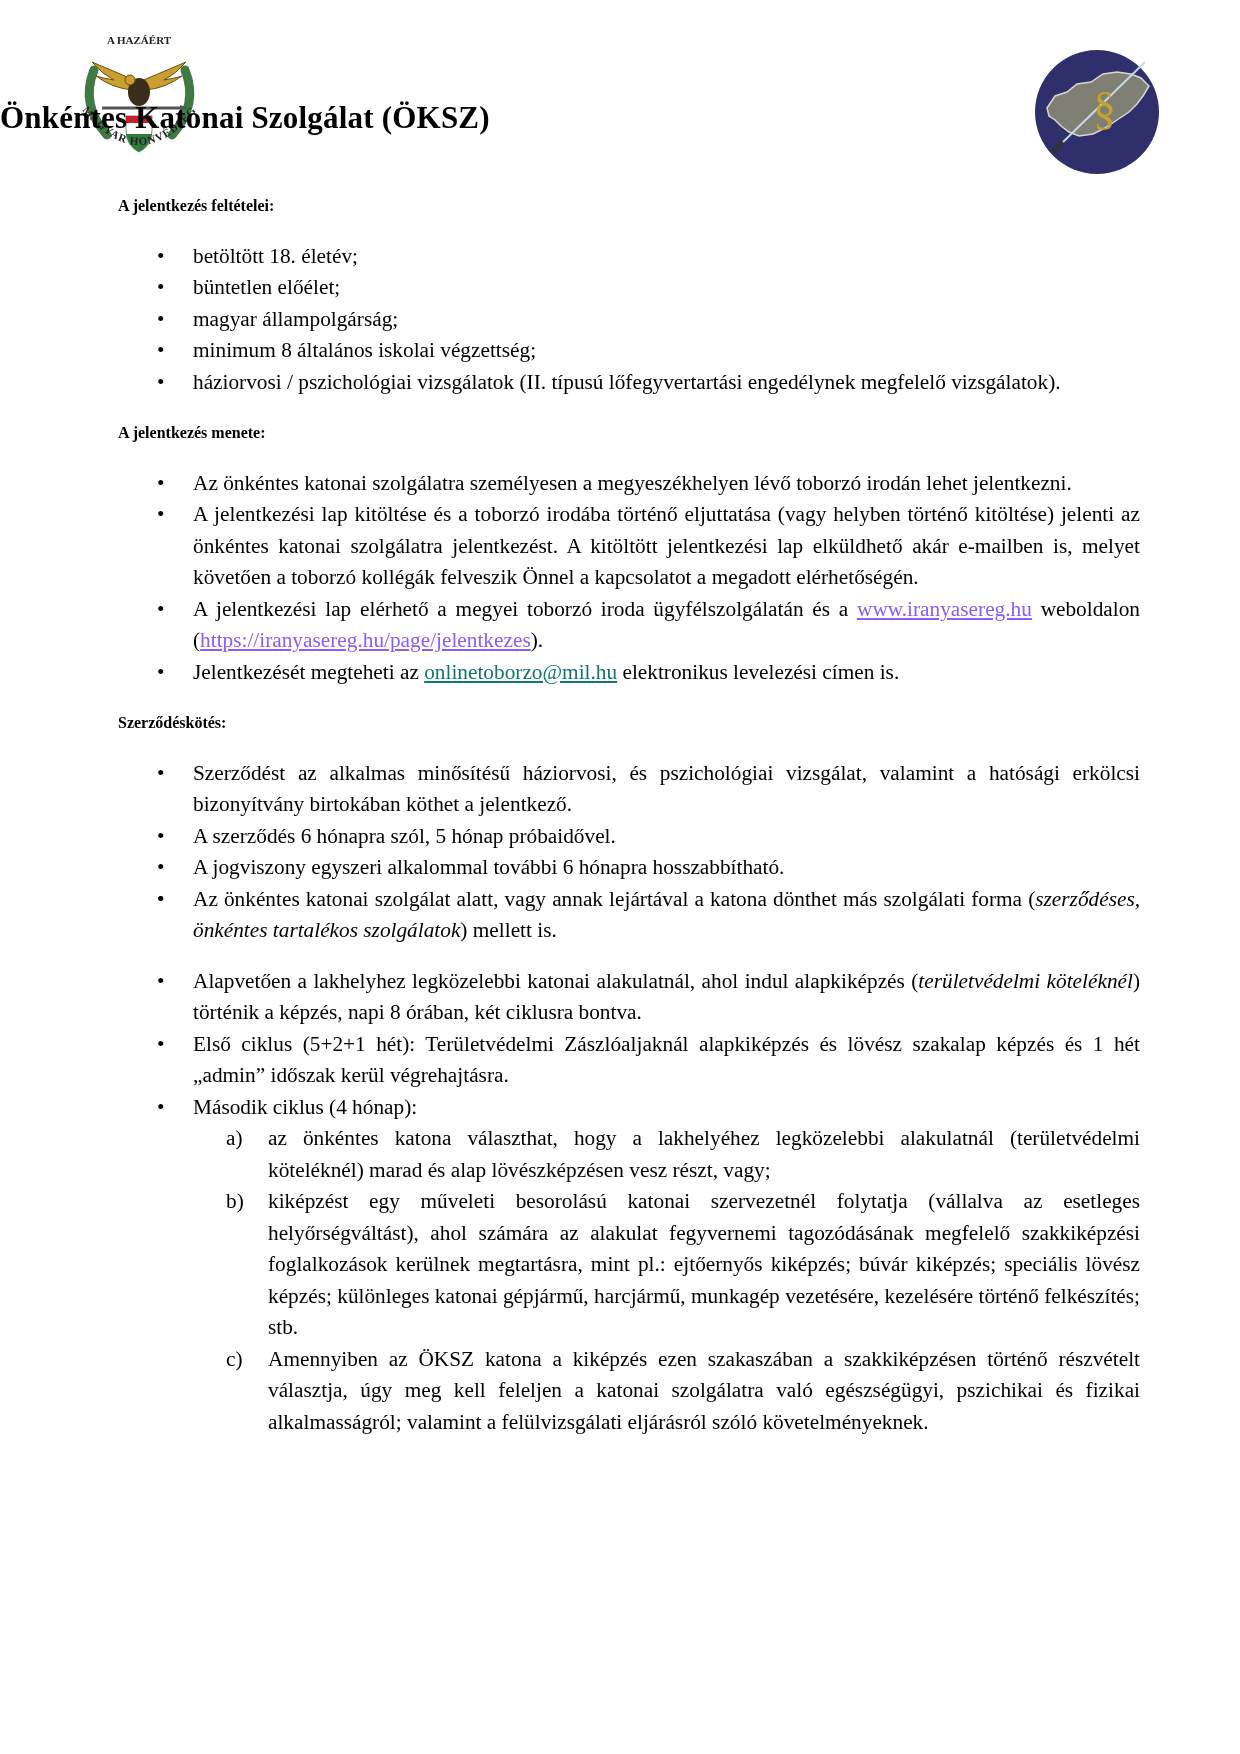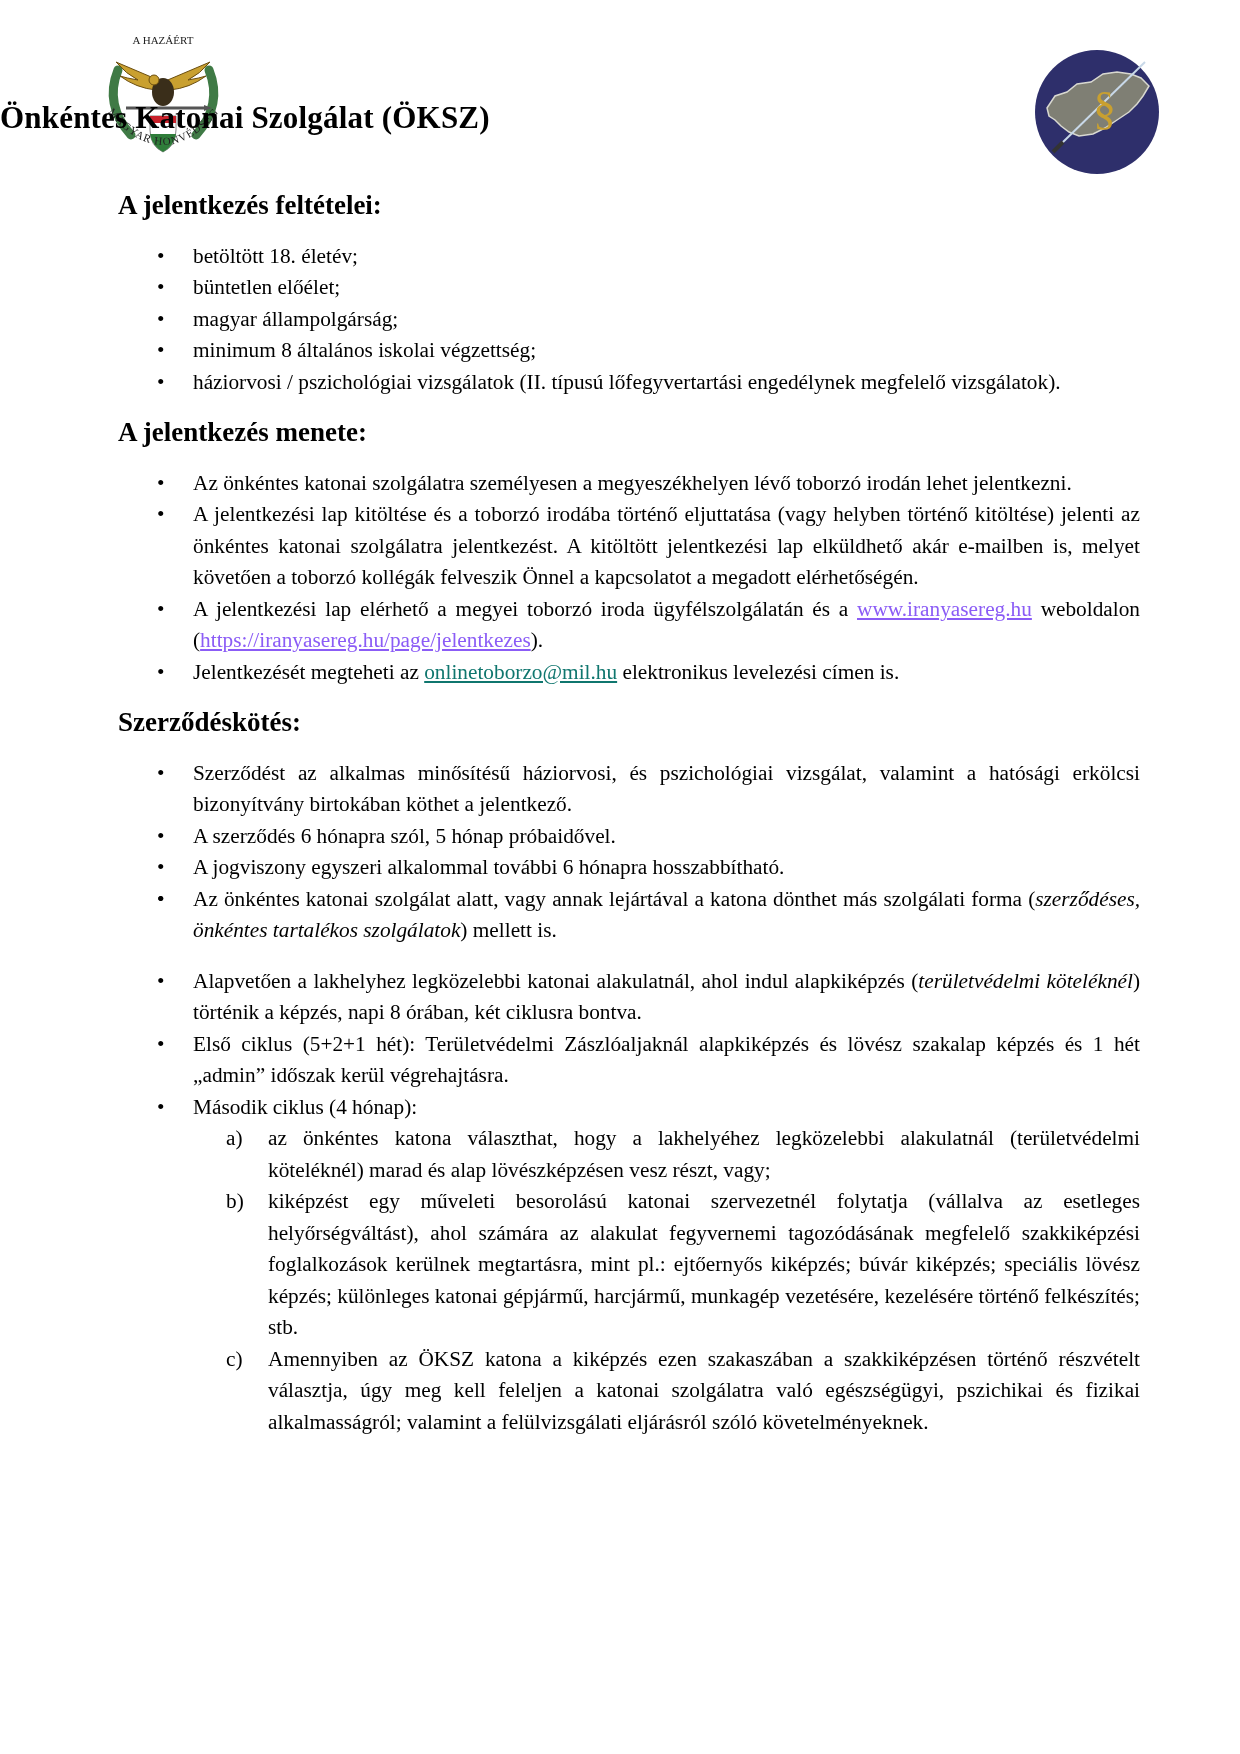--- a/index.html
+++ b/index.html
@@ -1,24 +1,24 @@
 <!DOCTYPE html>
 <html><head>
 <meta charset="utf-8">
 <style>
   html, body { margin: 0; padding: 0; background: #ffffff; }
   body { width: 1240px; height: 1754px; position: relative; overflow: hidden;
          font-family: "Liberation Serif", "DejaVu Serif", serif; color: #000; }
-  .logo-left { position: absolute; left: 96px; top: 30px; width: 135px; height: 135px; }
+  .logo-left { position: absolute; left: 72px; top: 30px; width: 135px; height: 135px; font-weight: bold; }
   .logo-right { position: absolute; left: 1033px; top: 48px; width: 128px; height: 128px; }
   .title { position: absolute; left: 0; right: 0; top: 100px; text-align: left;
            font-weight: bold; font-size: 31px; letter-spacing: 0.2px; }
   .content { position: absolute; left: 118px; top: 190px; width: 1022px;
              font-size: 21.3px; line-height: 31.5px; }
-  h2 { font-size: 27px; font-weight: bold; margin: 0 0 19px 0; line-height: 31.5px; }
+  h2 { font-size: 16px; font-weight: bold; margin: 0 0 19px 0; line-height: 31.5px; }
   ul { list-style: none; margin: 0 0 19px 0; padding: 0; }
   ul li { position: relative; padding-left: 75px; text-align: justify; }
   ul li .bullet { position: absolute; left: 39px; top: 0; }
   ol { list-style: none; margin: 0; padding: 0; }
   ol li { position: relative; padding-left: 75px; text-align: justify; }
   ol li .marker { position: absolute; left: 33px; top: 0; }
   .sub { padding-left: 0 !important; margin-left: 0; }
   a.link { color: #8b5cf6; text-decoration: underline; }
   .mail { color: #0f766e; text-decoration: underline; }
   em { font-style: italic; }

